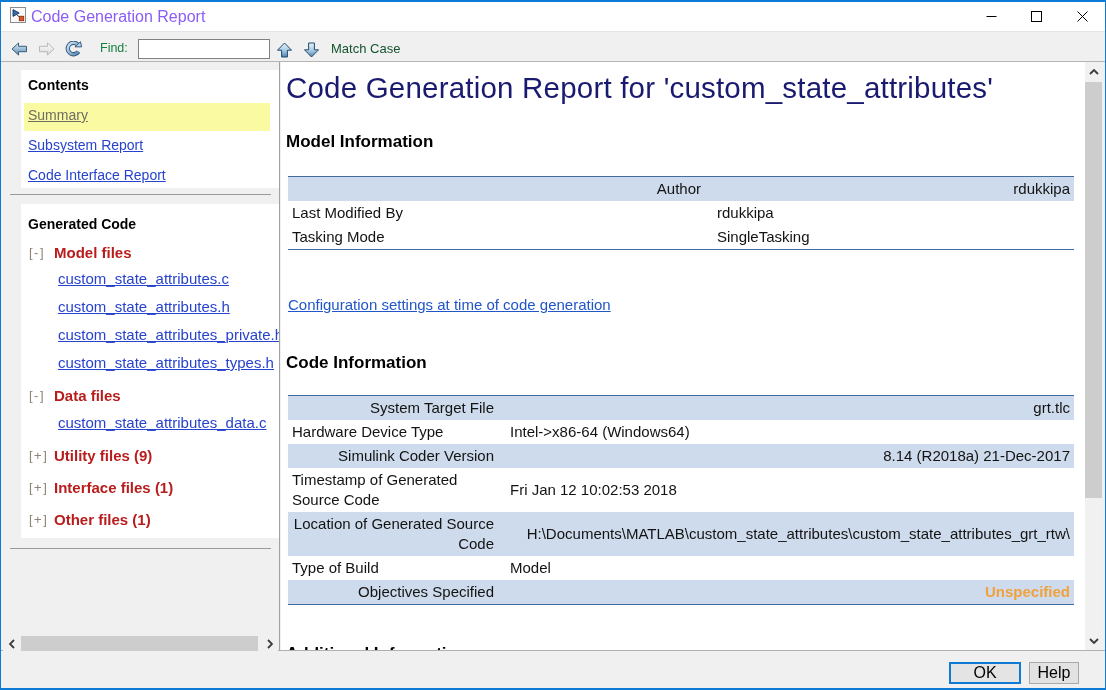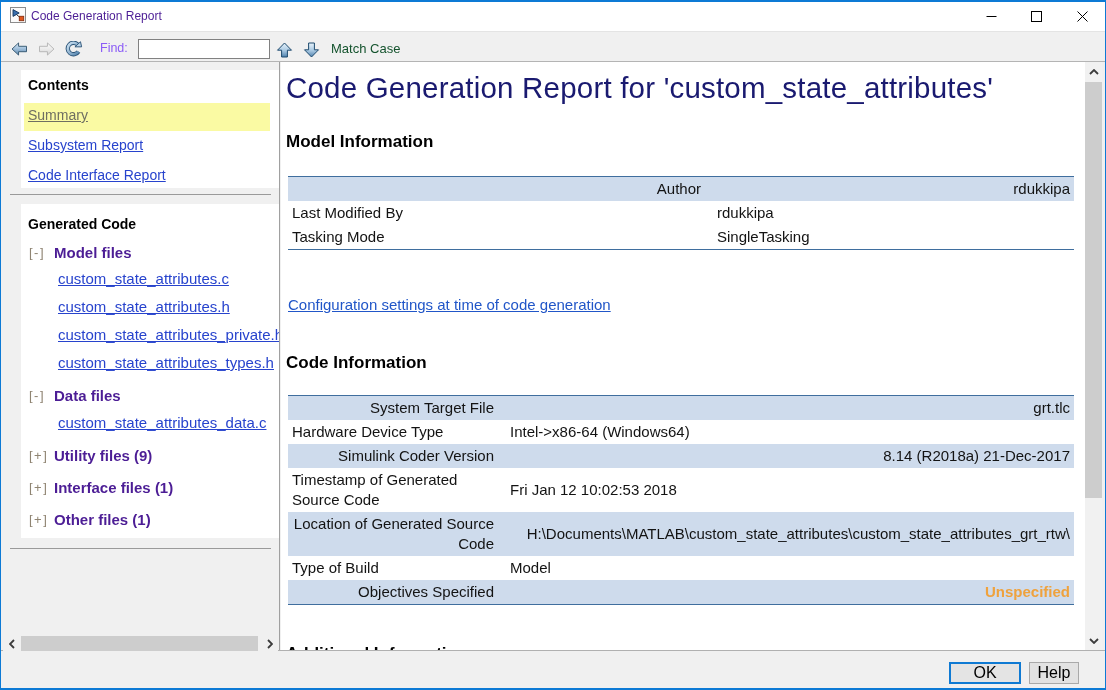--- a/index.html
+++ b/index.html
@@ -6,31 +6,31 @@
   html,body { width:1106px; height:690px; overflow:hidden; background:#fff;
     font-family:"Liberation Sans", sans-serif; }
   .window { position:absolute; left:0; top:0; width:1106px; height:690px; background:#fff; }
   .win-border { position:absolute; inset:0; border:2px solid #0d7ad5; border-left-width:1px;
     border-right-width:1px; pointer-events:none; z-index:90; }
 
   
   .titlebar { position:absolute; left:1px; top:2px; right:1px; height:29px; background:#fff; }
   .app-icon { position:absolute; left:9px; top:5px; width:16px; height:16px; }
   .title-text { position:absolute; left:30px; top:0; height:29px; line-height:29px;
-    font-size:12px; color:#4c1d95; }
+    font-size:16px; color:#8b5cf6; }
   .win-controls { position:absolute; right:0; top:0; height:29px; width:136px; }
   .wc { position:absolute; top:0; width:45px; height:29px; display:flex; align-items:center; justify-content:center; }
   .wc-min { left:0; } .wc-max { left:45px; } .wc-close { left:90px; width:46px; }
 
   
   .toolbar { position:absolute; left:1px; top:31px; right:1px; height:31px; background:#f0f0f0;
     border-top:1px solid #e4e4e4; border-bottom:1px solid #b4b4b4; }
   .tb-icon { position:absolute; top:10px; }
   .ic-back { left:10px; } .ic-fwd { left:37px; } .ic-refresh { left:64px; top:9px; }
-  .find-label { position:absolute; left:99px; top:2px; height:29px; line-height:29px; font-size:12.5px; color:#8b5cf6; }
+  .find-label { position:absolute; left:99px; top:2px; height:29px; line-height:29px; font-size:12.5px; color:#15803d; }
   .find-input { position:absolute; left:137px; top:7px; width:132px; height:20px;
     border:1px solid #818181; background:#fff; font-size:12px; padding:0 3px;
     font-family:"Liberation Sans", sans-serif; outline:none; }
   .ic-up { left:275px; } .ic-down { left:302px; }
   .match-case { position:absolute; left:330px; top:2px; height:29px; line-height:29px; font-size:13px; color:#14532d; }
 
   
   .bodyarea { position:absolute; left:1px; top:62px; right:1px; height:589px; background:#f0f0f0;
     border-bottom:1px solid #b0b0b0; }
 
@@ -48,21 +48,21 @@
   .side-row a { color:#2743cd; text-decoration:underline; cursor:pointer; }
   .row-summary { top:33px; background:#fafaa3; line-height:25px; }
   .row-summary a { color:#6e6e62; }
   .row-subsys { top:61px; }
   .row-codeif { top:91px; }
 
   .tree-heading { position:absolute; left:7px; top:12px; font-size:14px; font-weight:bold; color:#000; }
   .tree-row { position:absolute; left:0; right:0; height:28px; line-height:28px; font-size:15px; }
   .tree-toggle { position:absolute; left:8px; top:0; width:26px; color:#8f8472; font-size:13px;
     letter-spacing:1.5px; cursor:pointer; }
-  .tree-label { position:absolute; left:33px; font-weight:bold; color:#4c1d95; white-space:nowrap; }
+  .tree-label { position:absolute; left:33px; font-weight:bold; color:#b91c1c; white-space:nowrap; }
   .tree-file { position:absolute; left:37px; white-space:nowrap; }
   .tree-file a { color:#2743cd; text-decoration:underline; cursor:pointer; }
   .t-mf { top:35px; } .t-f1 { top:61px; } .t-f2 { top:89px; } .t-f3 { top:117px; } .t-f4 { top:145px; }
   .t-df { top:178px; } .t-f5 { top:205px; }
   .t-uf { top:238px; } .t-if { top:270px; } .t-of { top:302px; }
 
   
   .hscroll { position:absolute; left:2px; top:574px; width:275px; height:15px; background:#f0f0f0; }
   .hs-btn { position:absolute; top:0; width:17px; height:15px; display:flex; align-items:center; justify-content:center; }
   .hs-left { left:0; } .hs-right { right:0; }

